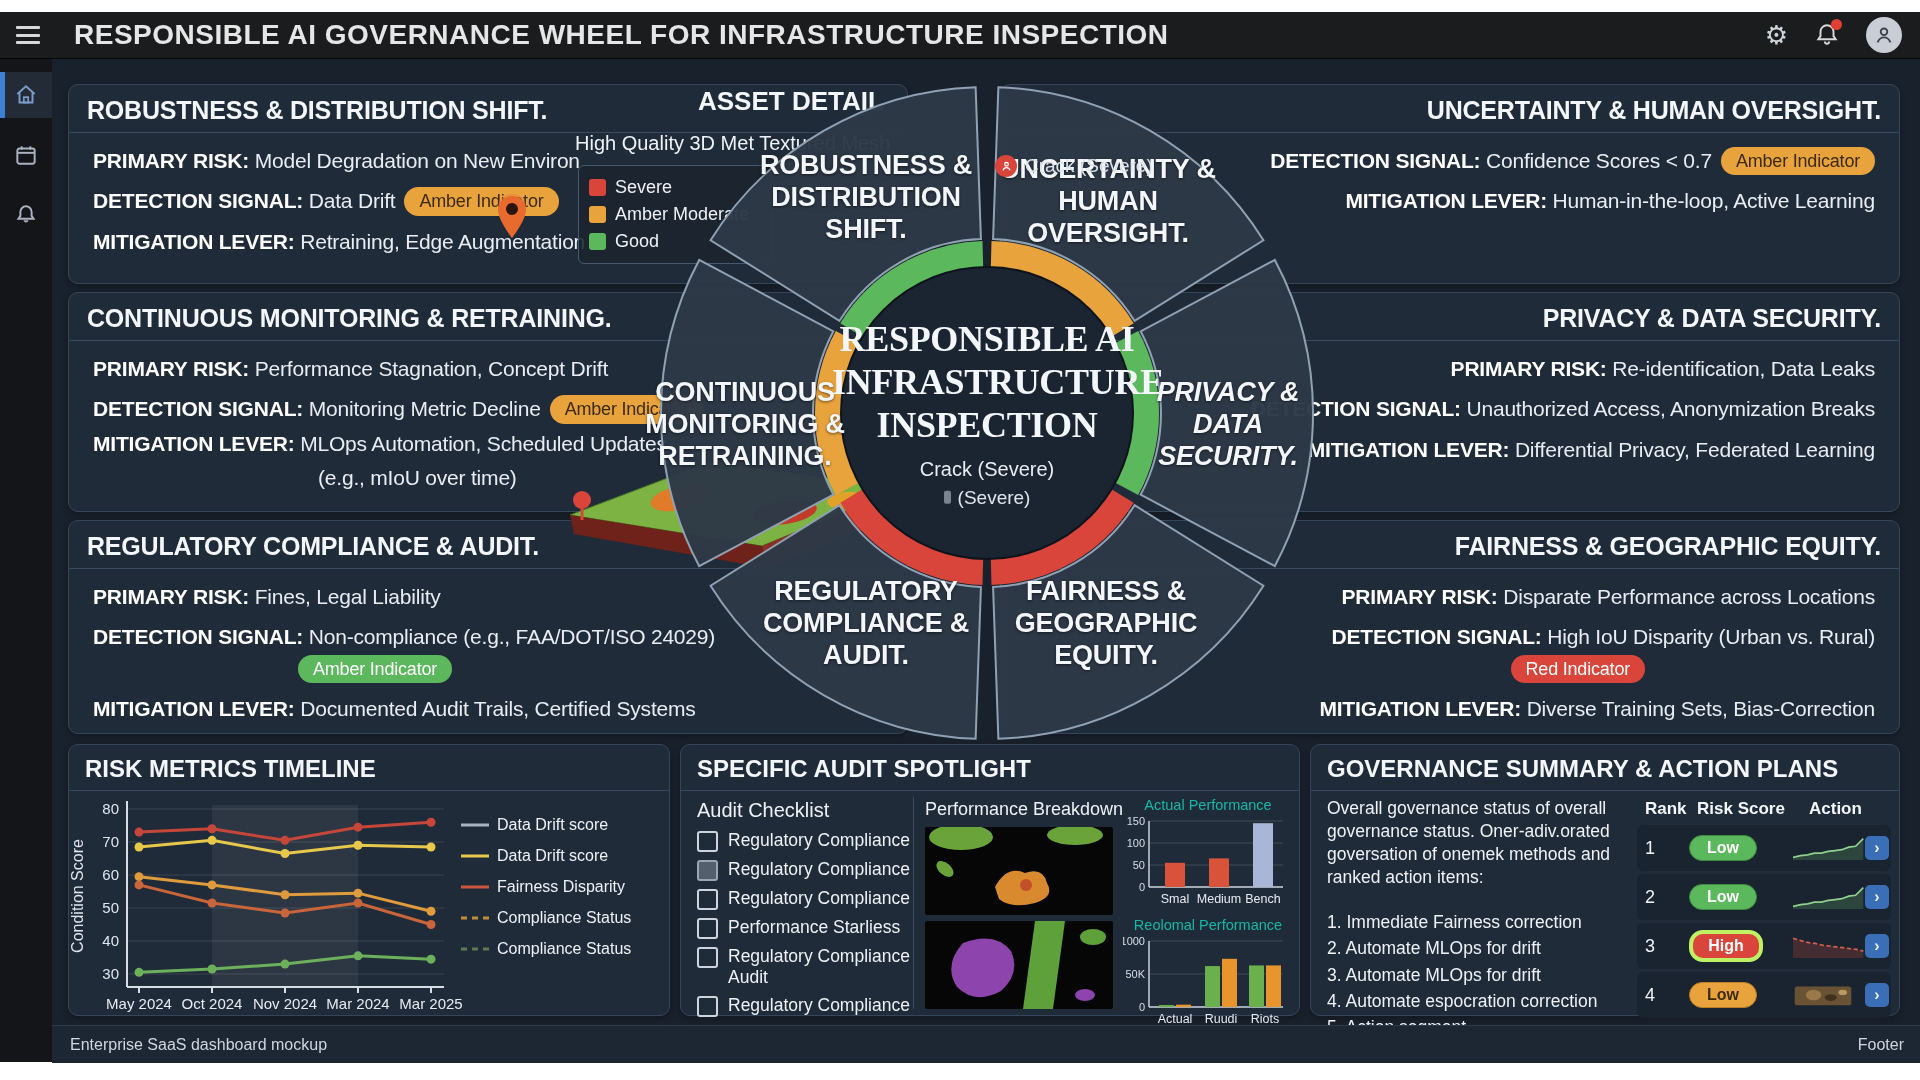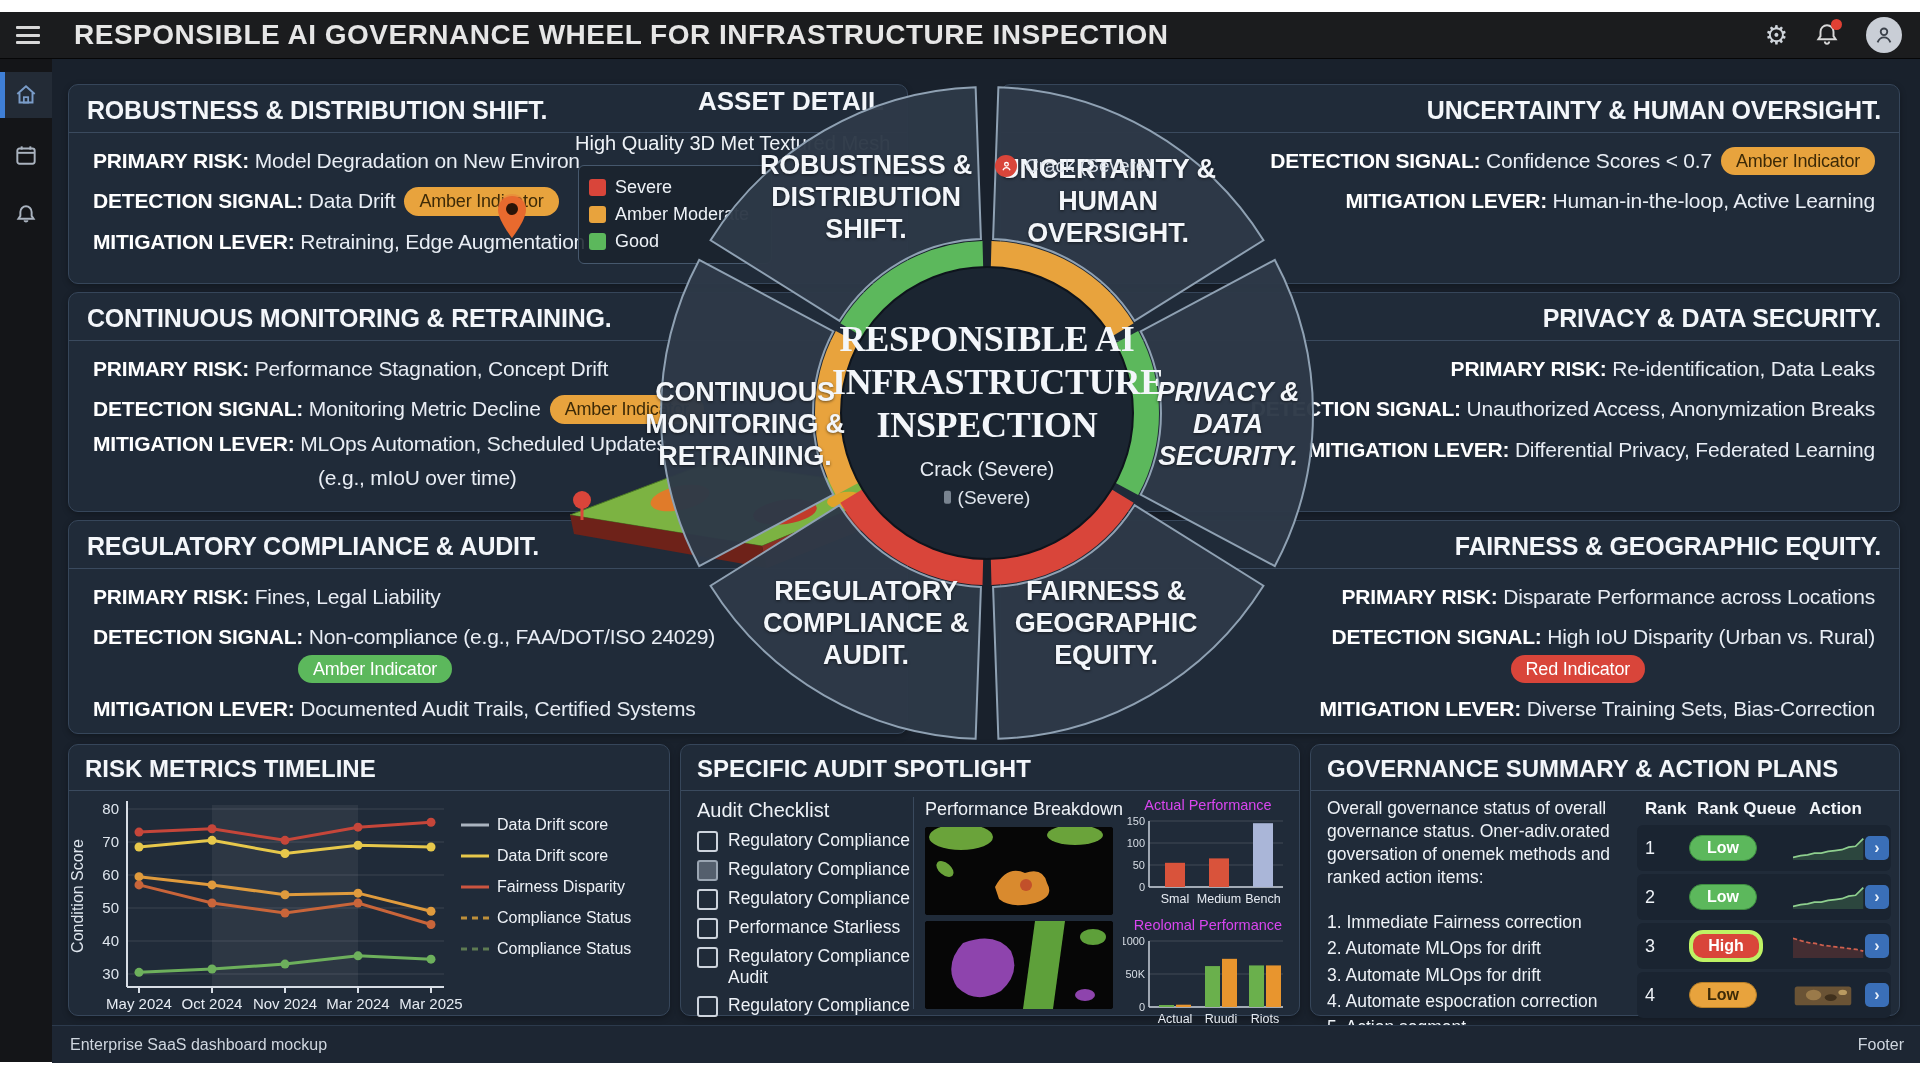--- a/index.html
+++ b/index.html
@@ -75,21 +75,21 @@
   .audit-body{position:relative;height:224px;}
   .chk-title{font-size:20px;color:#eef2f7;padding:8px 0 4px 16px;}
   .chk-list{padding-left:16px;width:215px;}
   .chk-row{display:flex;align-items:flex-start;gap:10px;padding:3.5px 0;font-size:17.5px;color:#eef2f7;line-height:1.2;cursor:pointer;}
   .chk{width:17px;height:17px;border:2px solid #cdd4dd;border-radius:3px;background:transparent;flex:0 0 17px;margin-top:1px;}
   .chk.filled{background:#545f6d;border-color:#9aa5b2;}
   .vdiv{position:absolute;left:232px;top:6px;width:1px;height:212px;background:#3a4a5e;}
   .pb-title{position:absolute;left:244px;top:8px;font-size:18px;color:#eef2f7;}
   .seg-img{position:absolute;left:244px;width:188px;height:88px;background:#060606;border-radius:3px;overflow:hidden;}
   .chart-col{position:absolute;left:442px;top:2px;width:170px;}
-  .mini-chart-title{font-size:14.5px;color:#d946ef;text-align:center;margin-top:4px;}
+  .mini-chart-title{font-size:14.5px;color:#14b8a6;text-align:center;margin-top:4px;}
   .colorbar{margin:3px 0 0 28px;width:126px;height:9px;border-radius:2px;background:linear-gradient(90deg,#4a6fb0,#3f9e62,#7bb23e,#d9a83a,#c83a2a);}
   .colorbar-labels{display:flex;justify-content:space-between;width:150px;margin-left:16px;font-size:13px;color:#dfe5ec;margin-top:2px;}
 
   
   .gov-body{position:relative;height:224px;}
   .gov-text{position:absolute;left:16px;top:6px;width:300px;font-size:17.5px;color:#eef2f7;line-height:1.32;}
   .gov-list{position:absolute;left:16px;top:118px;width:310px;font-size:17.5px;color:#eef2f7;line-height:1.5;}
   .gov-table{position:absolute;left:326px;top:4px;width:254px;}
   .gt-head{display:grid;grid-template-columns:52px 112px 90px;font-size:17px;font-weight:bold;color:#f3f6fa;padding:4px 0 6px 8px;}
   .gt-row{display:grid;grid-template-columns:44px 104px 72px 34px;align-items:center;background:#1a2431;border-radius:6px;margin-bottom:3px;height:46px;padding-left:8px;}
@@ -492,21 +492,21 @@
       <div class="gov-list">
         <div>1. Immediate Fairness correction</div>
         <div>2. Automate MLOps for drift</div>
         <div>3. Automate MLOps for drift</div>
         <div>4. Automate espocration correction</div>
         <div>5. Action segment</div>
       </div>
       <div class="gov-table">
         <div class="gt-head">
           <span>Rank</span>
-          <span>Rank Queue</span>
+          <span>Risk Score</span>
           <span>Action</span>
         </div>
         <div class="gt-row">
           <span class="gt-rank">1</span>
           <span><span class="pill green">Low</span></span>
           <svg class="spark" width="72" height="32" viewBox="0 0 84 32">
               <polygon points="0,27 9,25 17,24 25,22 33,22 41,20 49,19 57,18 65,15 73,14 82,5 82,30 0,30" fill="rgba(110,190,110,0.22)"></polygon>
               <polyline points="0,27 9,25 17,24 25,22 33,22 41,20 49,19 57,18 65,15 73,14 82,5" fill="none" stroke="#8fd08f" stroke-width="2"></polyline>
             </svg>
           <span class="chev-btn">›</span>

